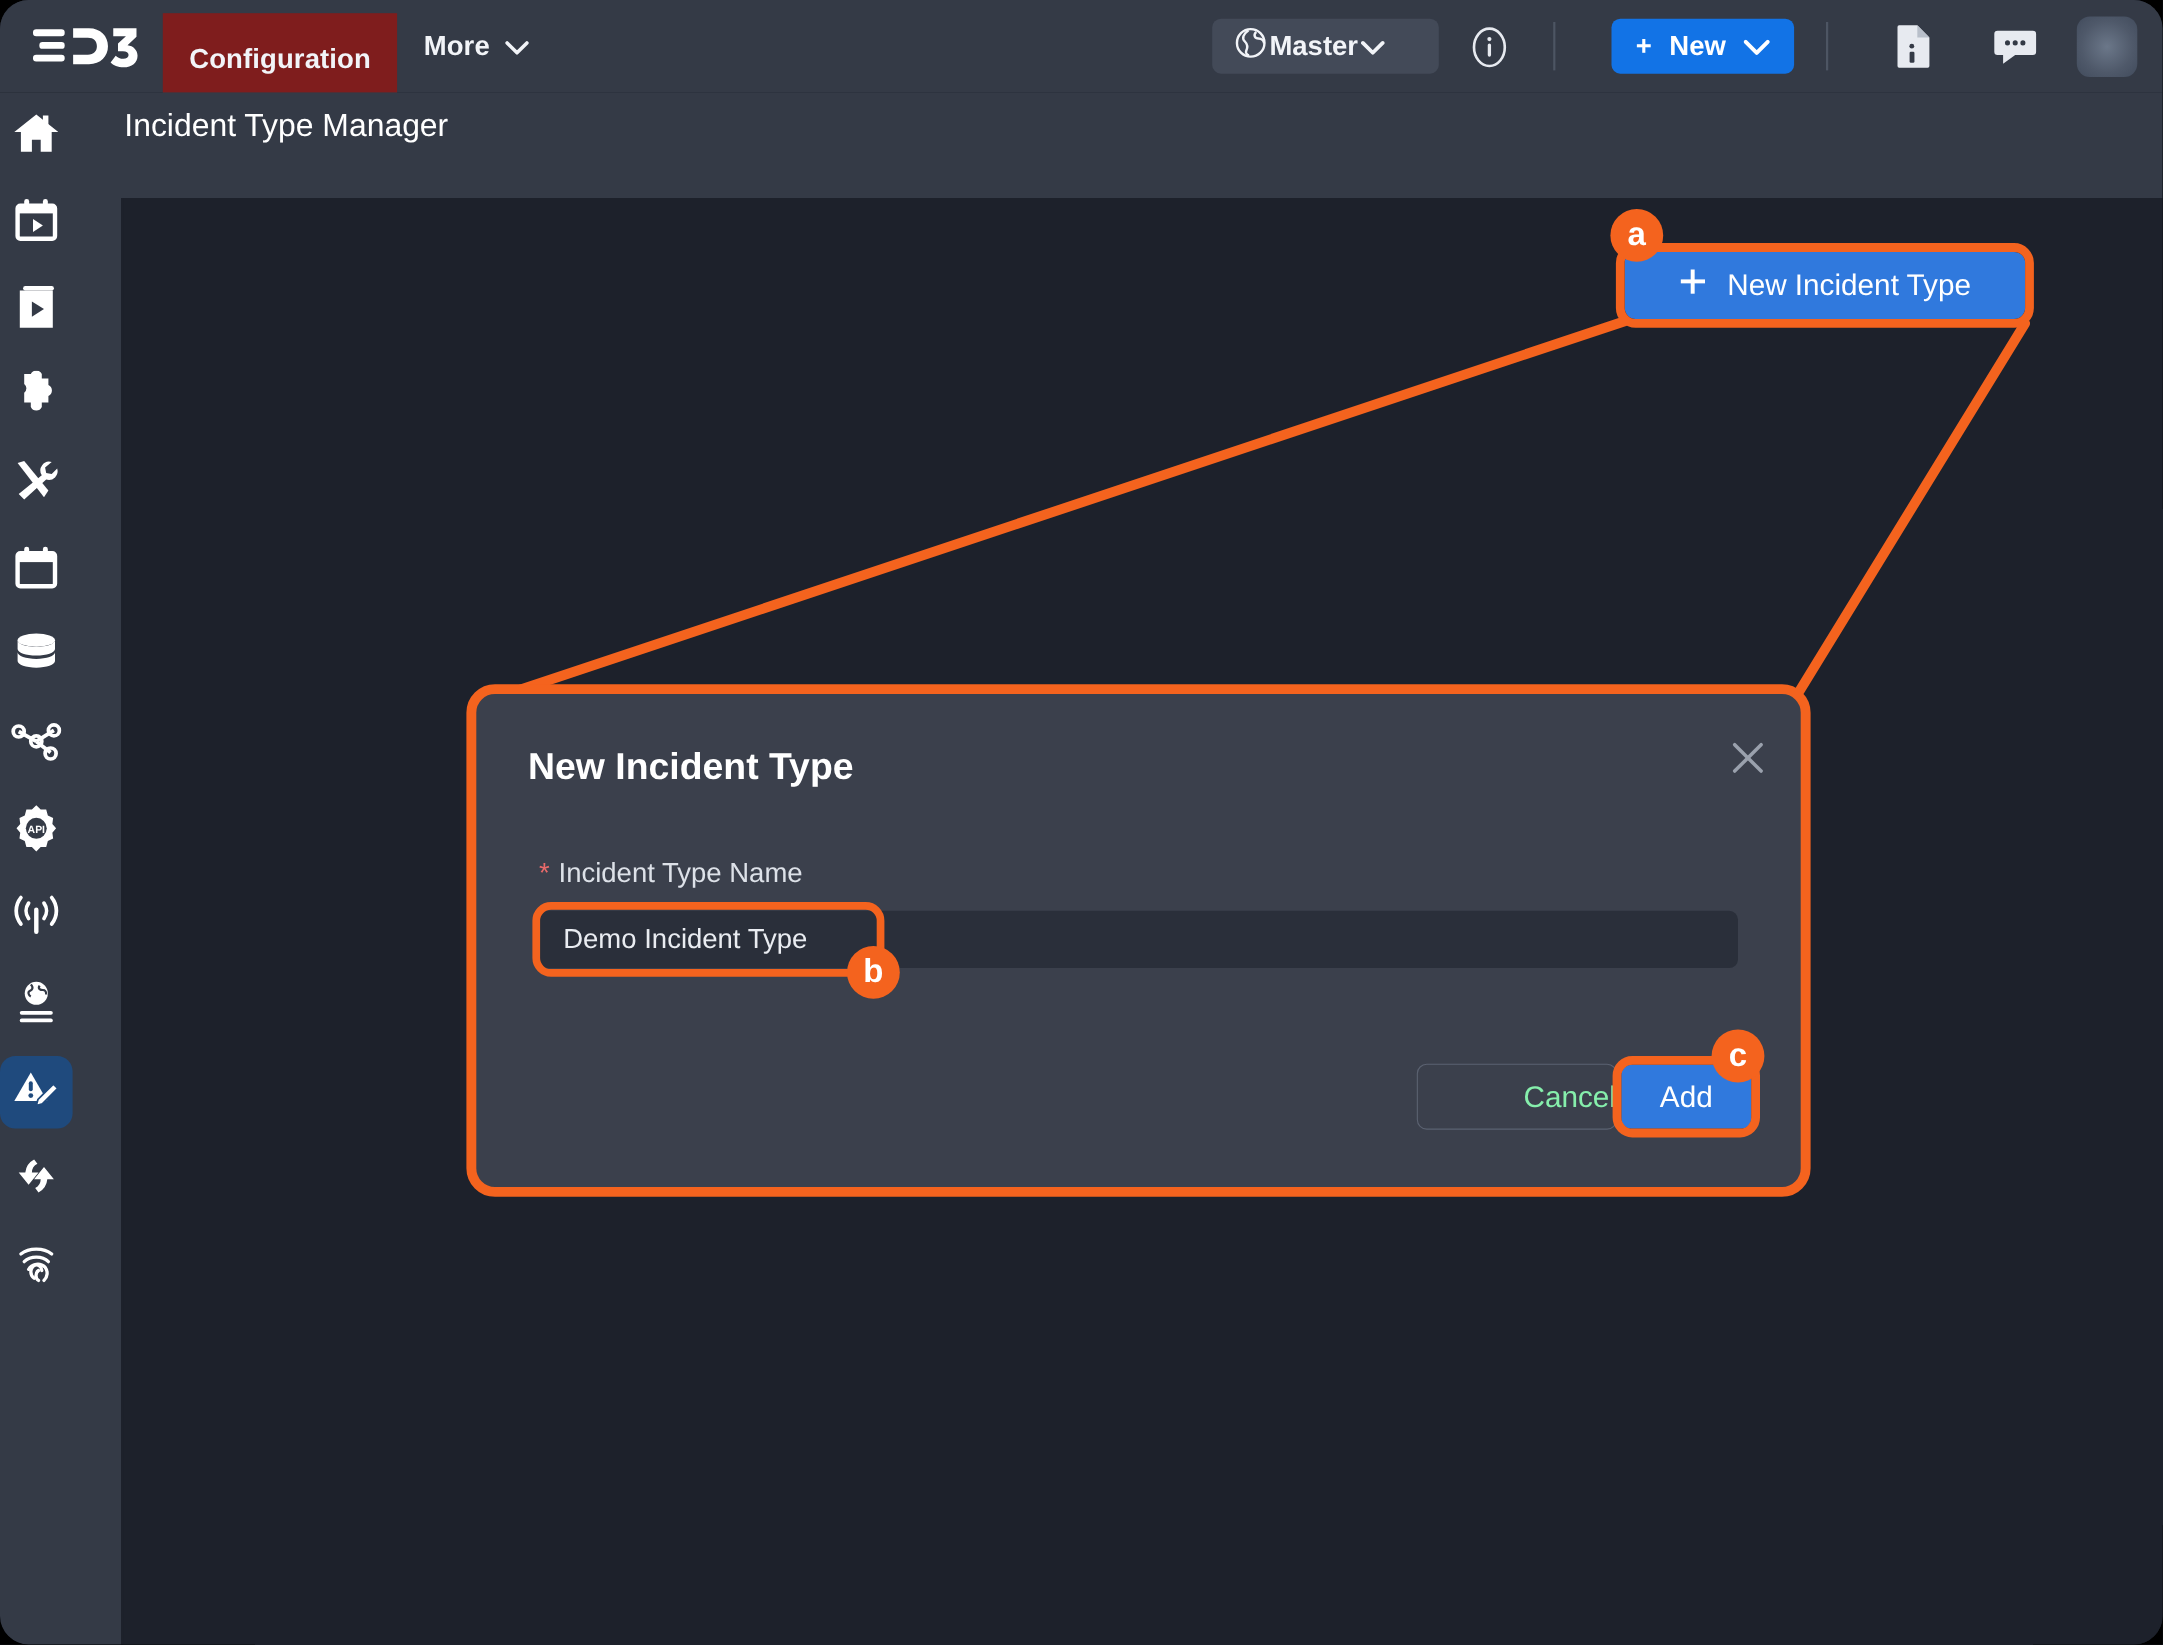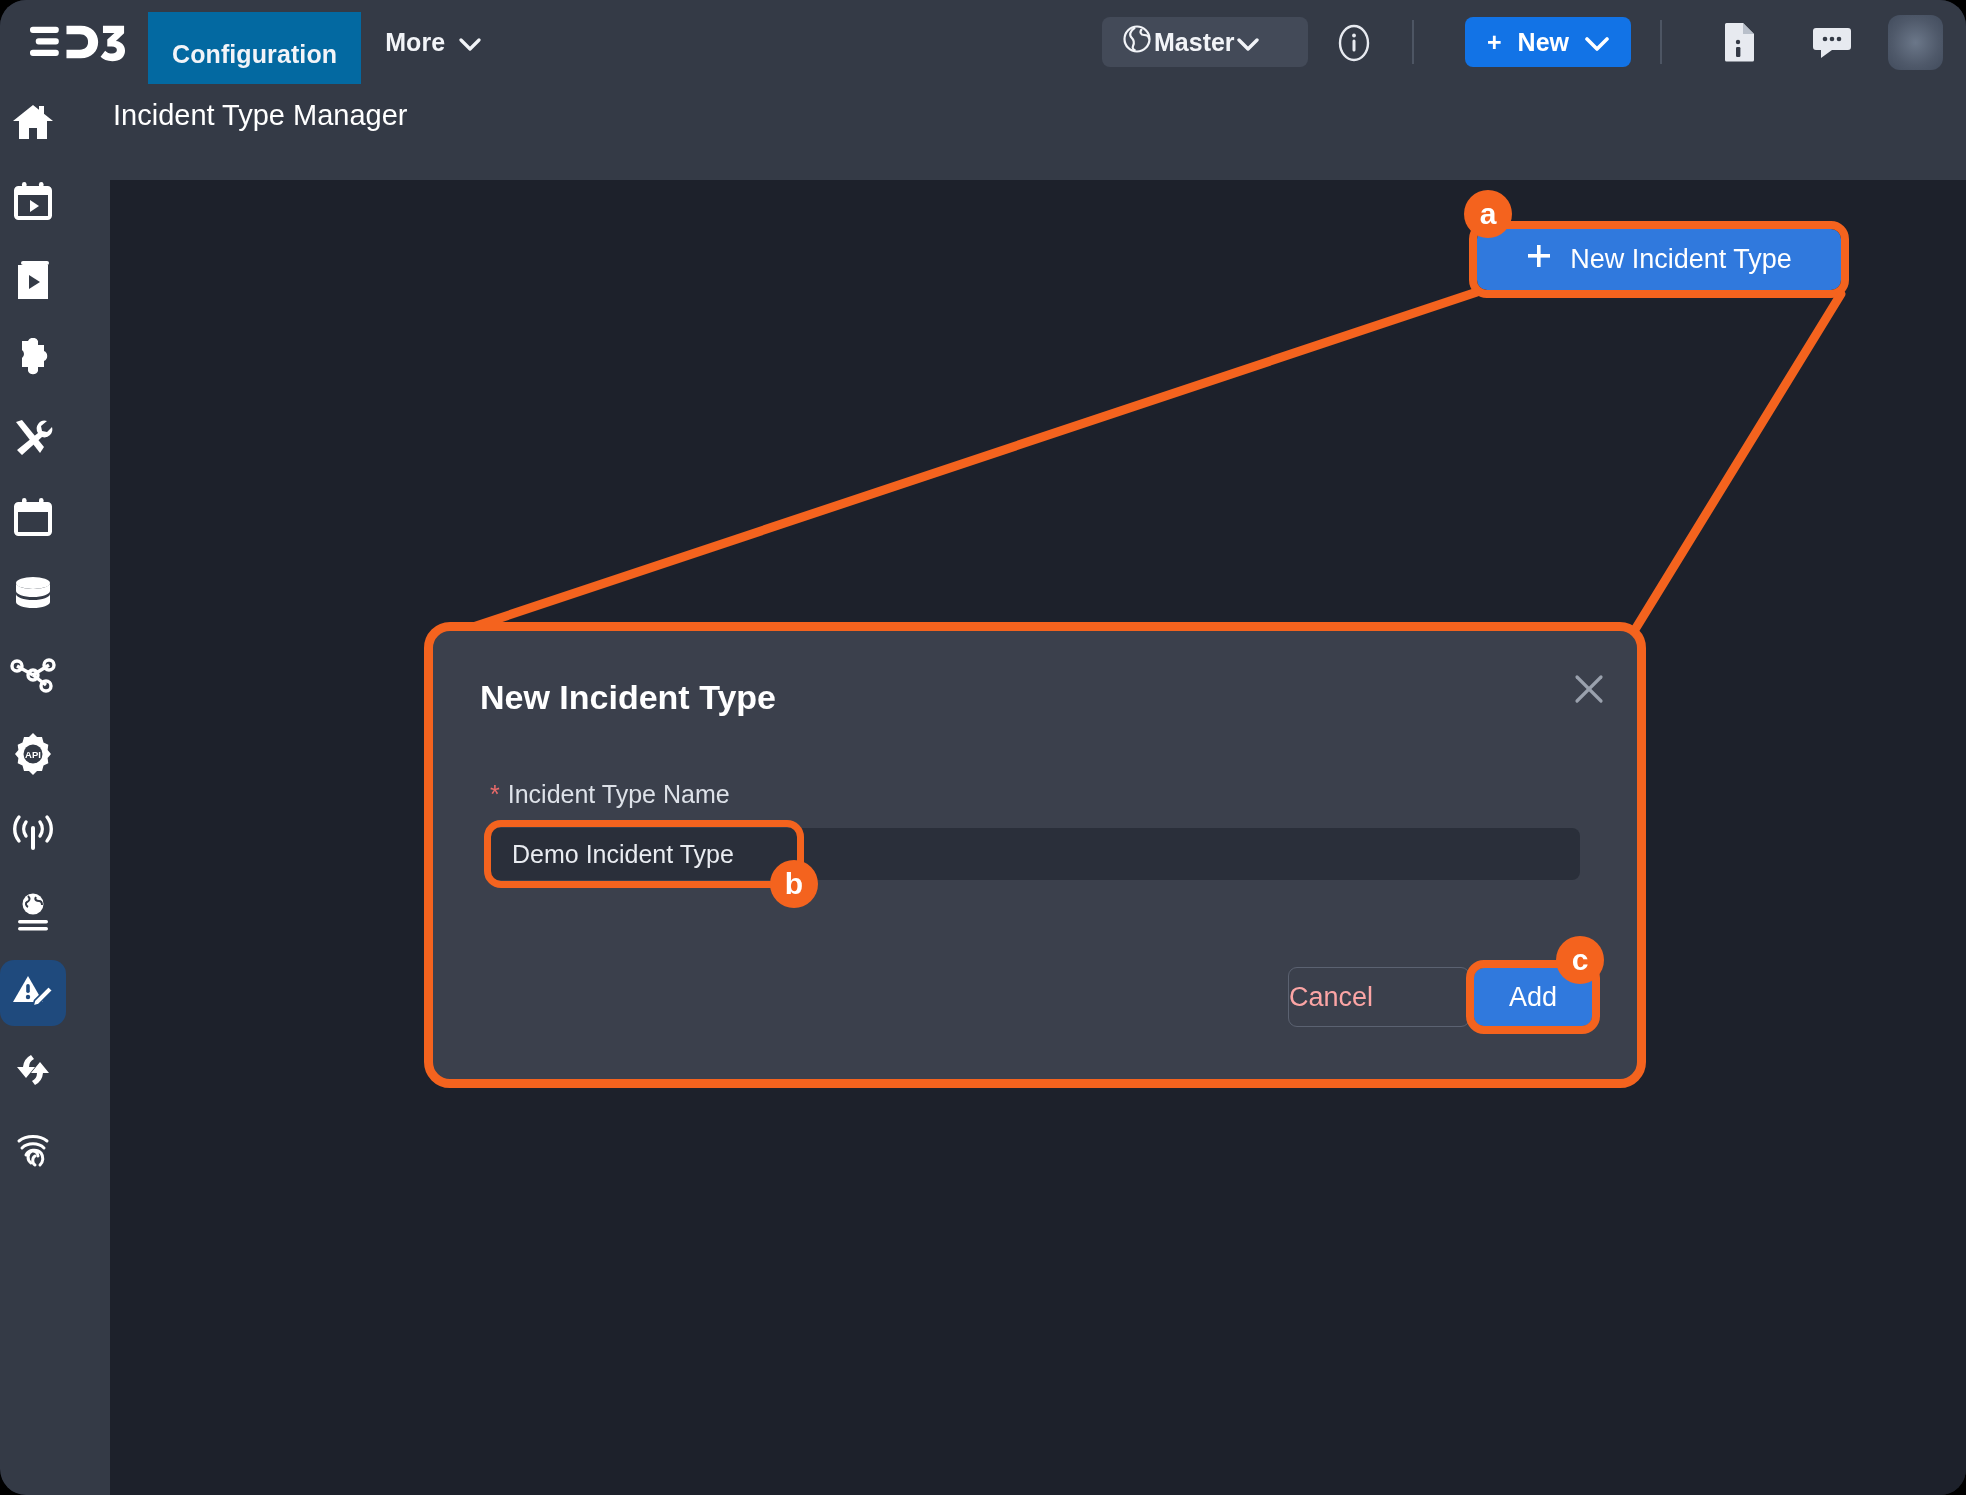--- a/index.html
+++ b/index.html
@@ -29,21 +29,21 @@
   .navtab {
     position: relative;
     height: 84px;
     display: flex; align-items: center;
     padding: 0 24px;
     font-size: 25px; font-weight: bold;
     color: #f2f4f8;
     letter-spacing: .1px;
     white-space: nowrap;
   }
-  .navtab.active { background: #0369a1; margin-top: 24px; }
+  .navtab.active { background: #7f1d1d; margin-top: 24px; }
   .navtab.active::after {
     content:""; position:absolute; left:0; right:0; bottom:0;
     height: 5px; background: #1f7ae0;
   }
   .navtab .chev { margin-left: 14px; display:inline-block; }
 
   #envpill {
     position: absolute; left: 1102px; top: 17px;
     height: 50px; min-width: 206px;
     background: #434a58;
@@ -183,22 +183,22 @@
     position: absolute; left: 484px; top: 820px;
     width: 320px; height: 68px;
     border: 7px solid #f4631e;
     border-radius: 17px;
     pointer-events: none;
   }
   #cancelbtn {
     position: absolute; left: 1288px; top: 967px;
     width: 182px; height: 60px;
     border: 1px solid #5b6271; border-radius: 9px;
-    display:flex; align-items:center; justify-content:flex-start;
-    font-size: 27px; color: #fca5a5;
+    display:flex; align-items:center; justify-content:flex-end;
+    font-size: 27px; color: #86efac;
     cursor:pointer;
   }
   #addbtn {
     position: absolute; left: 1474px; top: 968px;
     width: 118px; height: 58px;
     background: #3079dd; border-radius: 9px;
     display:flex; align-items:center; justify-content:center;
     font-size: 27px; color: #ffffff;
     cursor:pointer;
   }

